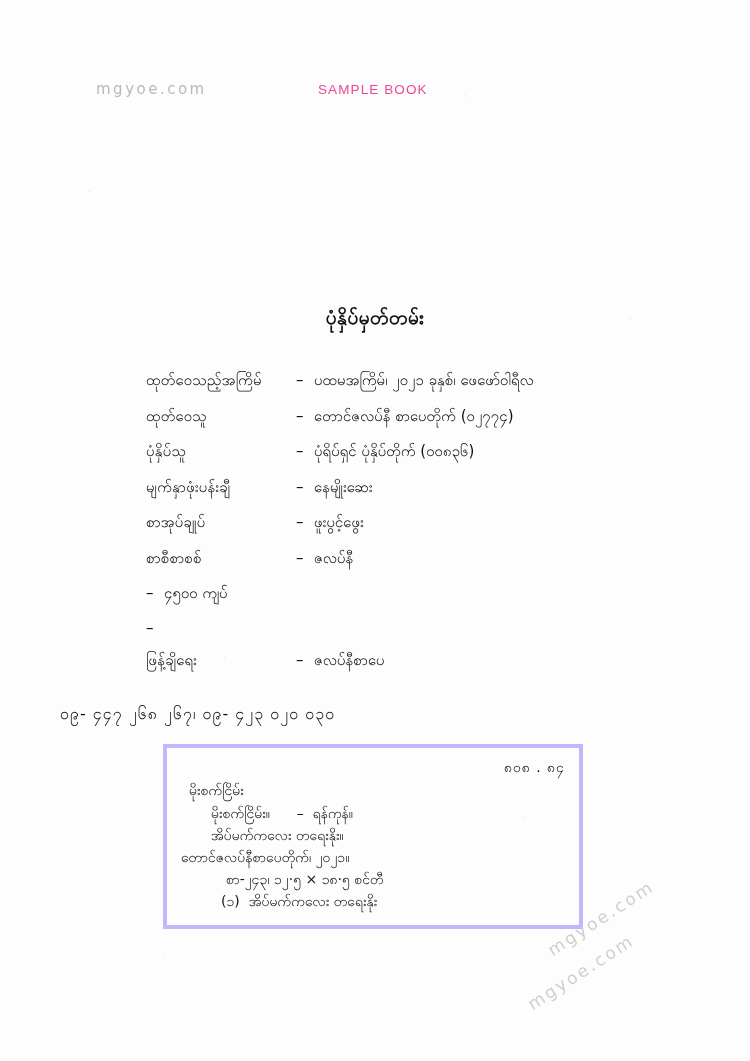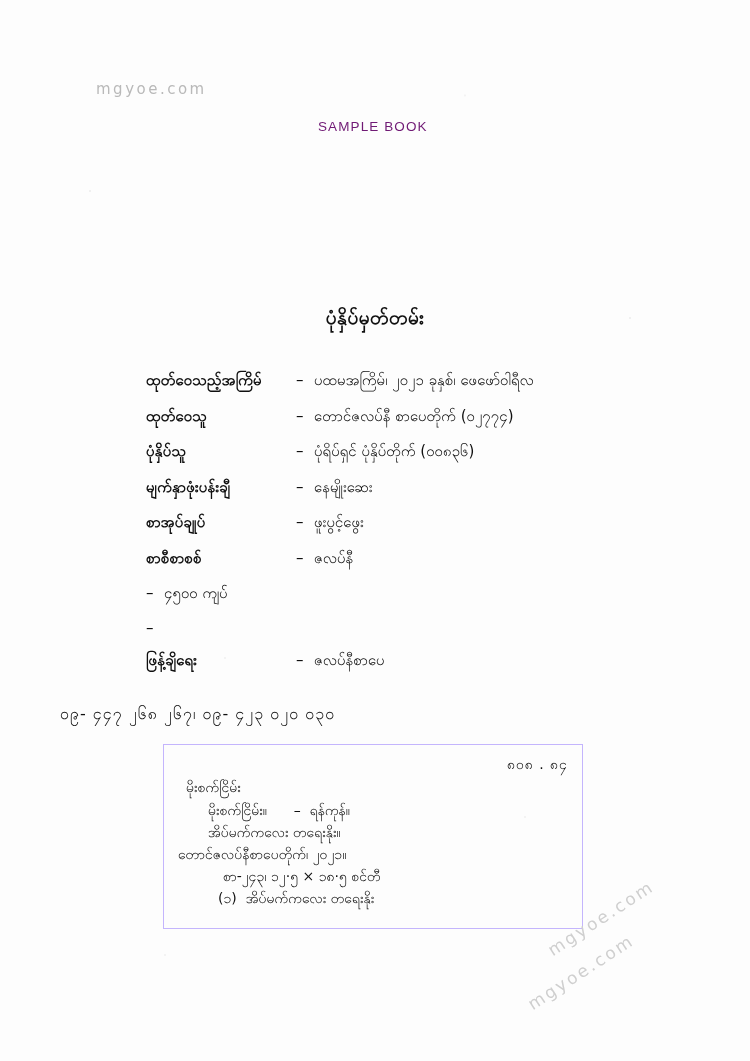--- a/index.html
+++ b/index.html
@@ -39,23 +39,22 @@
     color: #b9b9b9;
     font-family: "DejaVu Sans", sans-serif;
   }
 
   .sample-book {
     position: absolute;
     left: 318px;
     top: 82px;
     font-size: 13.5px;
     letter-spacing: 1.1px;
-    color: #701a75;
+    color: #ec4899;
     font-family: "Liberation Sans", sans-serif;
-    margin-top: 37px;
   }
 
   .wm-corner {
     position: absolute;
     right: -6px;
     bottom: 10px;
     width: 230px;
     height: 150px;
     color: #cfcfcf;
     font-size: 17px;
@@ -90,21 +89,21 @@
   }
   .imprint-row {
     display: flex;
     align-items: baseline;
     margin-bottom: 13.5px;
     font-size: 15px;
   }
   .imprint-label {
     width: 150px;
     flex: 0 0 150px;
-    font-weight: bold;
+    font-weight: normal;
     letter-spacing: 0.2px;
   }
   .imprint-dash {
     width: 18px;
     flex: 0 0 18px;
     text-align: left;
   }
   .imprint-value {
     flex: 1 1 auto;
   }
@@ -119,21 +118,21 @@
     letter-spacing: 1px;
     padding-left: 60px;
   }
 
   .cip-box {
     position: absolute;
     left: 163px;
     top: 744px;
     width: 420px;
     height: 185px;
-    border: 1px solid #c4b5fd;
+    border: 4px solid #c4b5fd;
     box-sizing: border-box;
   }
   .cip-code {
     position: absolute;
     right: 14px;
     top: 10px;
     font-size: 14px;
     letter-spacing: 1px;
   }
   .cip-lines {

